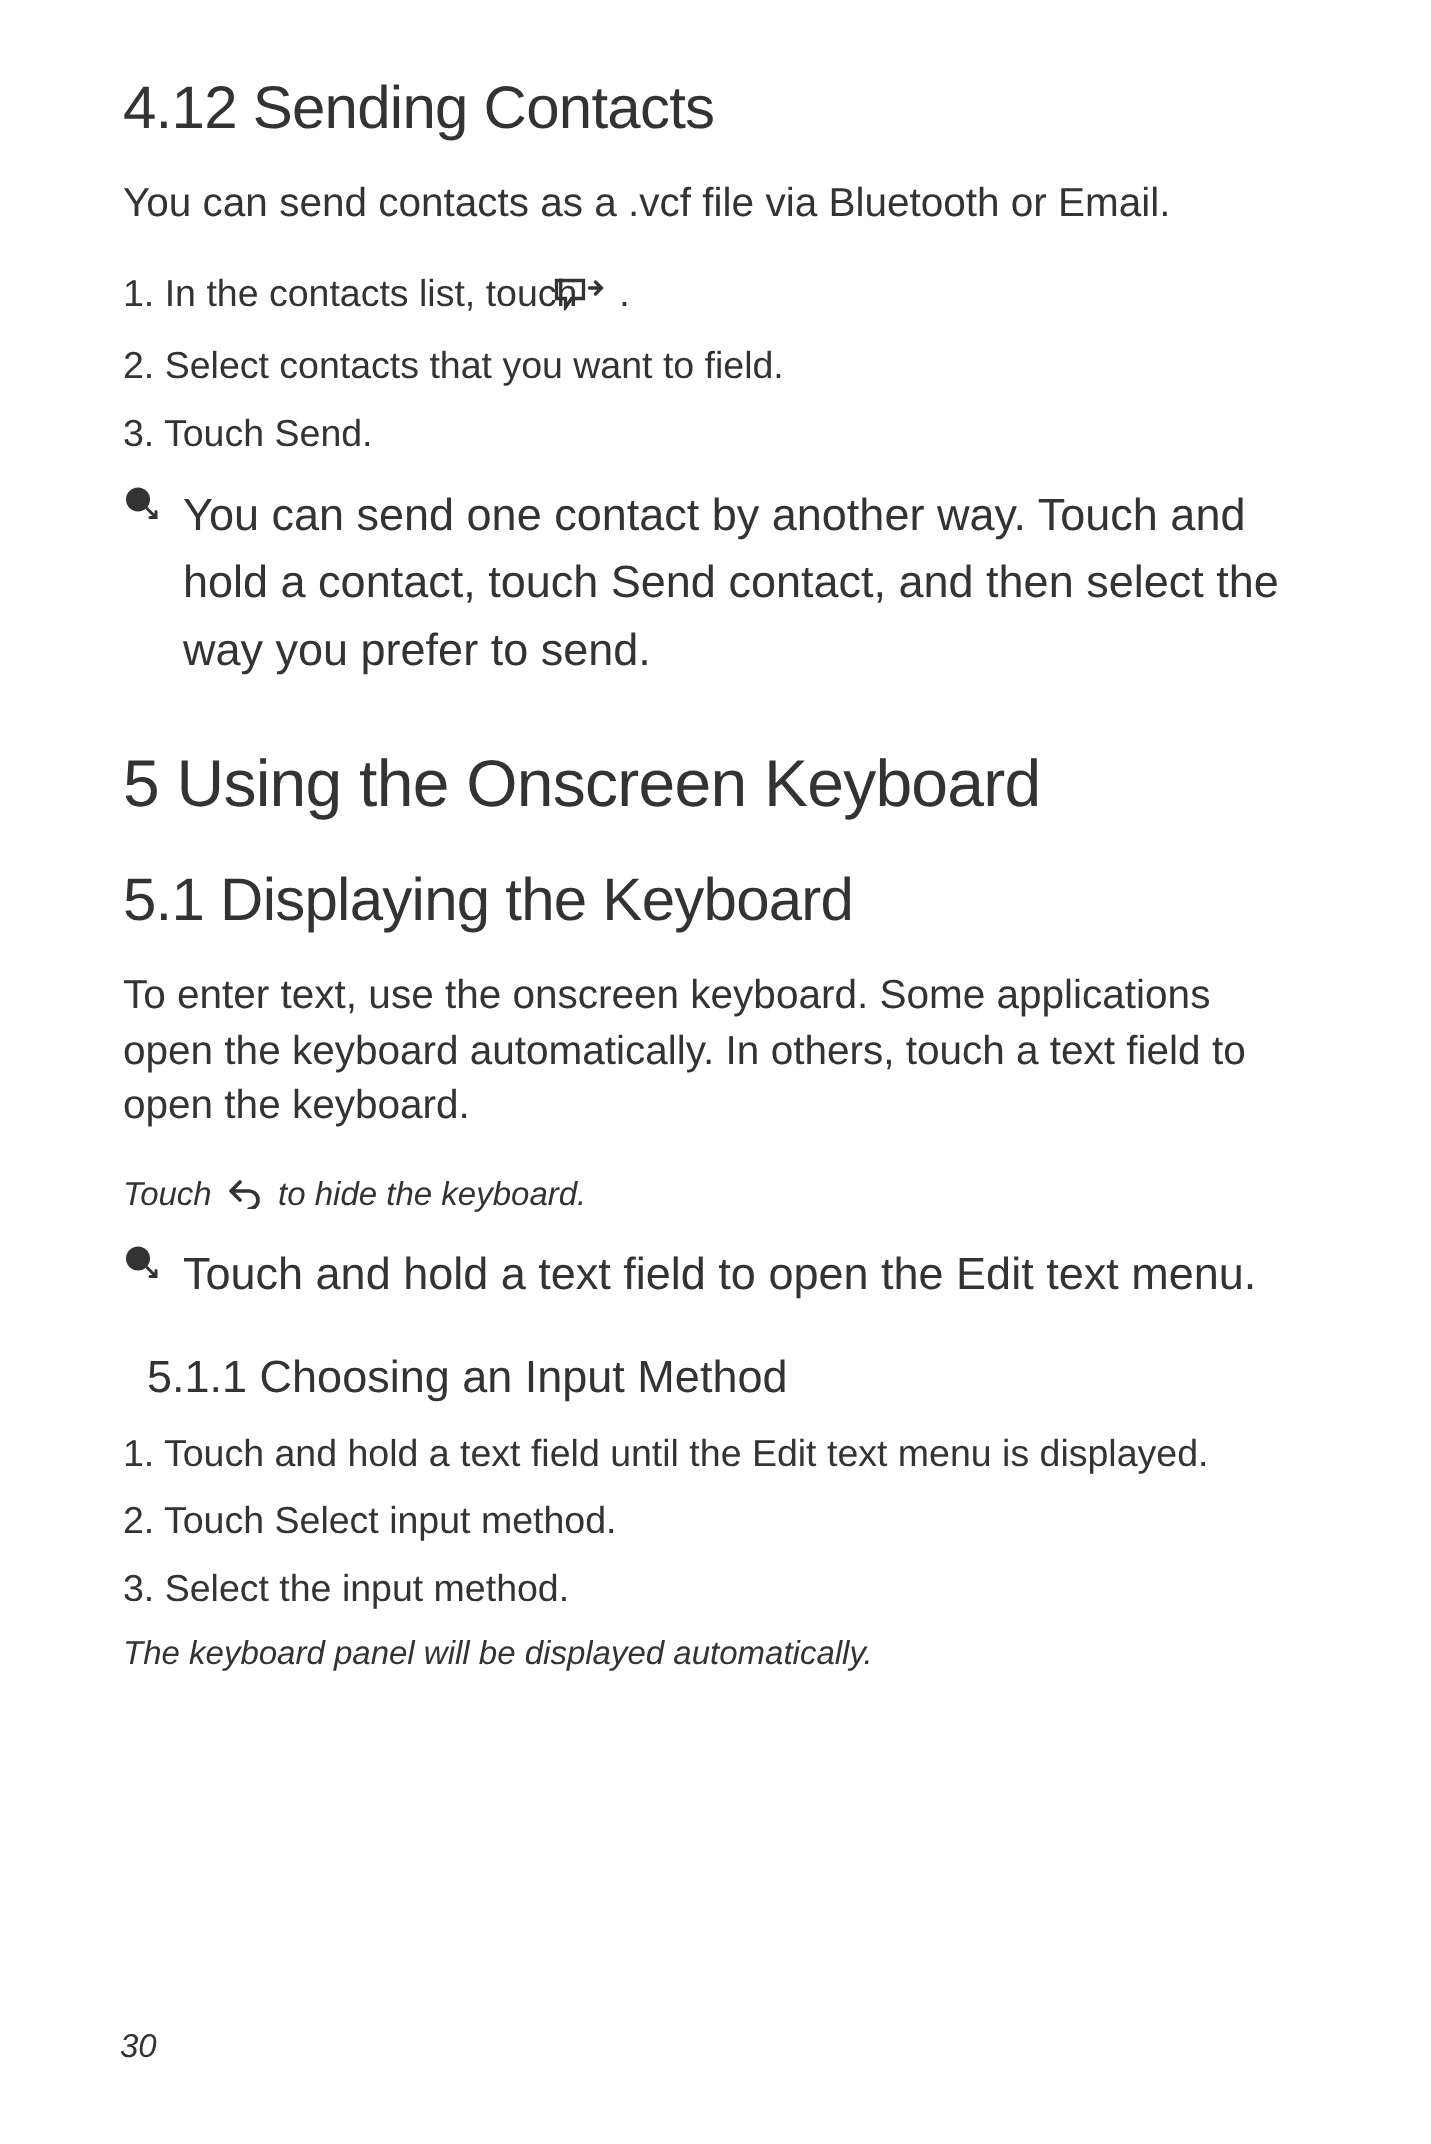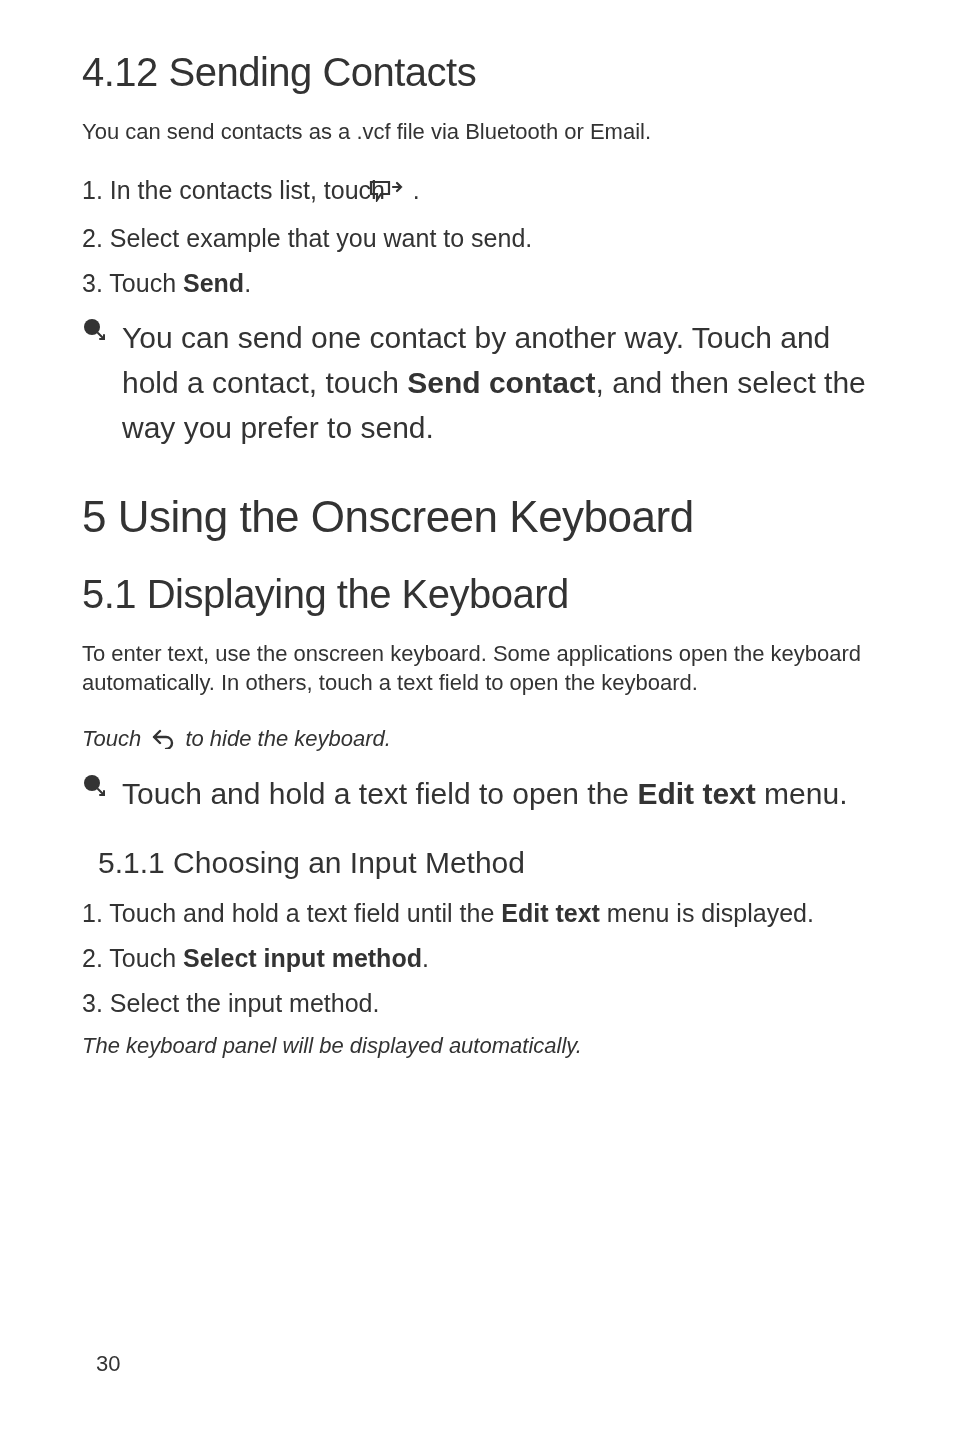--- a/index.html
+++ b/index.html
@@ -22,21 +22,21 @@
     margin: 0 0 22px 0;
     letter-spacing: -0.5px;
   }
   h1 {
     font-size: 44px;
     font-weight: 400;
     margin: 42px 0 30px 0;
     letter-spacing: -0.5px;
   }
   p.intro {
-    font-size: 22px;
+    font-size: 27px;
     margin: 0 0 26px 0;
     line-height: 1.35;
   }
   ol {
     list-style: none;
     padding: 0;
     margin: 0 0 10px 0;
   }
   ol li {
     font-size: 25px;
@@ -71,45 +71,46 @@
   }
   p.body {
     font-size: 22px;
     margin: 0 0 12px 0;
     line-height: 1.35;
     font-style: italic;
   }
   .page-number {
     position: absolute;
     bottom: 52px;
-    left: 96px;
+    left: 80px;
     font-size: 22px;
+    font-style: italic;
   }
-  strong { font-weight: 700; }
+  strong { font-weight: 400; }
 </style>
 </head>
 <body>
 
 <div class="page">
 
   <h2>4.12  Sending Contacts</h2>
   <p class="intro">You can send contacts as a .vcf file via Bluetooth or Email.</p>
 
   <ol>
     <li>
       <span>1. </span><span>In the contacts list, touch </span>
       <span class="icon-inline">
         <svg width="34" height="22" viewBox="0 0 34 22">
           <path d="M2 2 L20 2 L20 14 L12 14 L8 20 L8 14 L2 14 Z" fill="none" stroke="#333" stroke-width="2.2"></path>
           <path d="M24 7 L32 7 M28 3 L32 7 L28 11" fill="none" stroke="#333" stroke-width="2.2" stroke-linecap="round"></path>
         </svg>
       </span><span> .</span>
     </li>
     <li>
-      <span>2. </span><span>Select example that you want to send.</span>
+      <span>2. </span><span>Select contacts that you want to field.</span>
     </li>
     <li>
       <span>3. </span><span>Touch </span><strong>Send</strong><span>.</span>
     </li>
   </ol>
 
   <div class="note">
     <span class="note-icon">
       <svg width="26" height="26" viewBox="0 0 26 26">
         <circle cx="10" cy="10" r="8" fill="#333"></circle>

